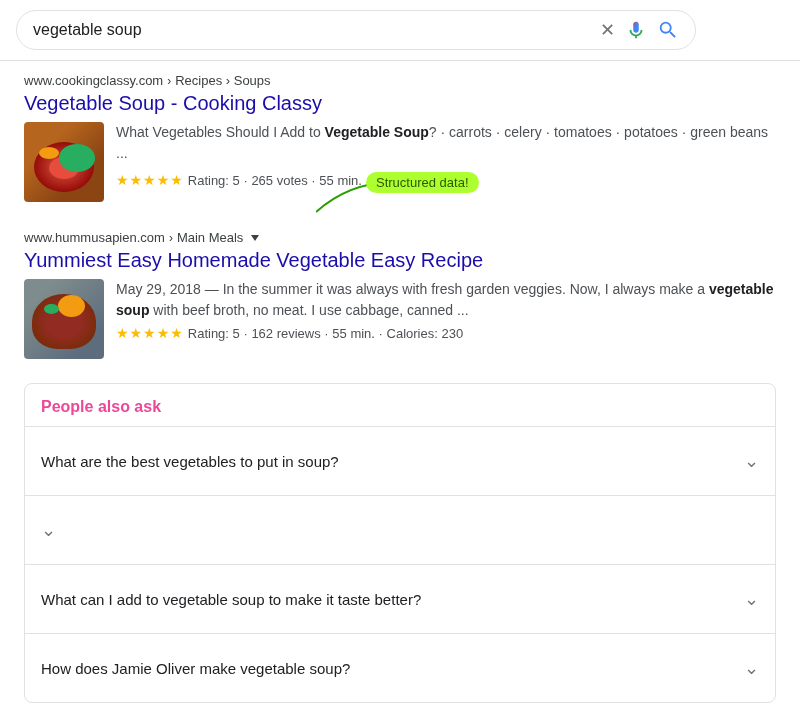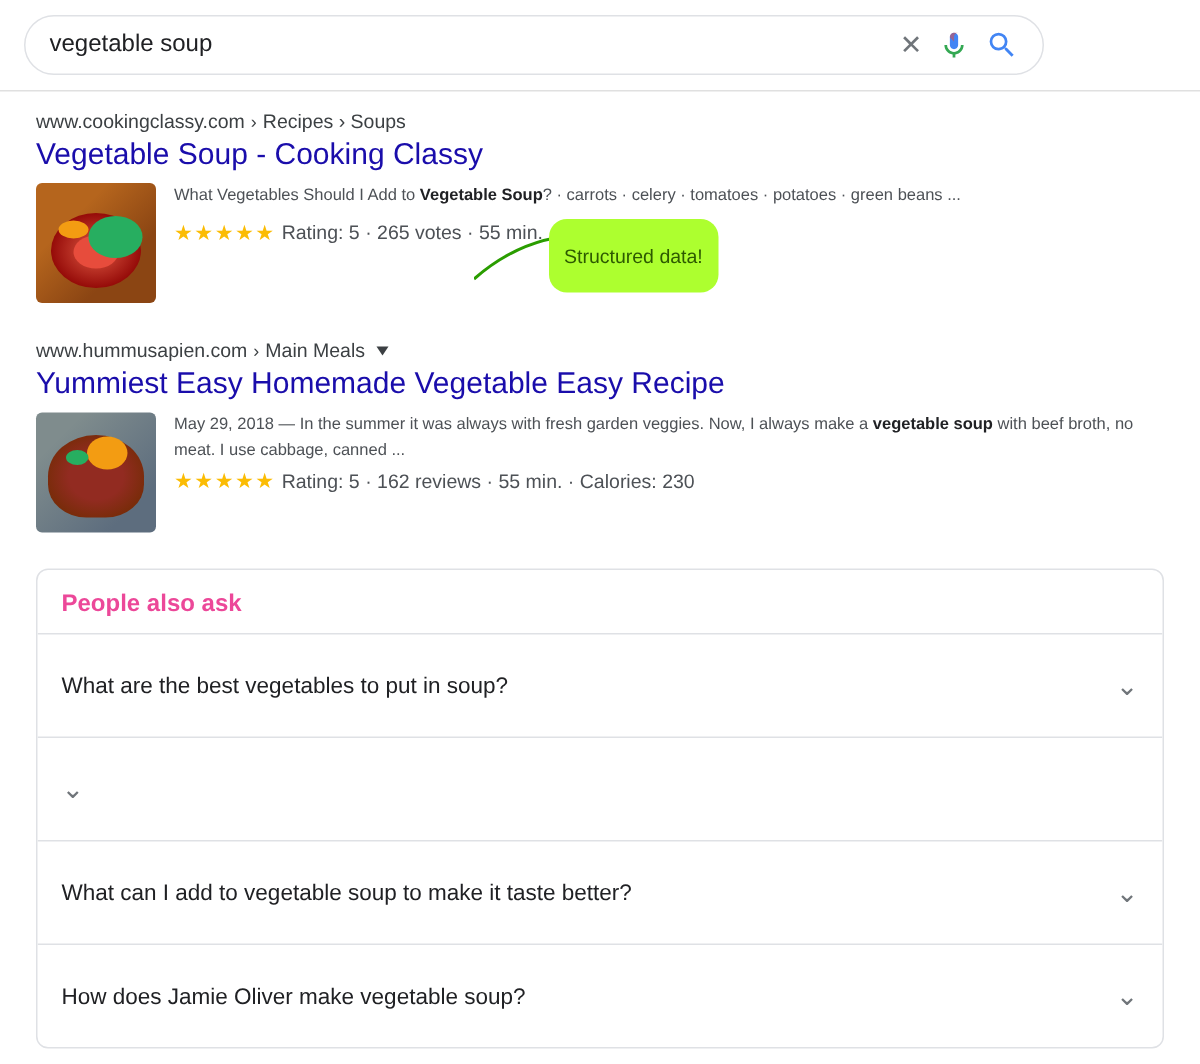--- a/index.html
+++ b/index.html
@@ -137,21 +137,21 @@
       position: absolute;
       top: 25px; left: 20px;
       width: 15px; height: 10px;
       background: #27ae60;
       border-radius: 50%;
       box-shadow: 20px -3px 0 6px #f39c12;
     }
 
     .result-text-block { flex: 1; }
     .result-snippet {
-      font-size: 11px;
+      font-size: 14px;
       color: #4d5156;
       line-height: 1.5;
       margin-bottom: 4px;
     }
     .result-snippet b { color: #202124; font-weight: bold; }
 
     
     .stars-row {
       display: flex;
       align-items: center;
@@ -169,21 +169,21 @@
     }
 
     
     .annotation-wrapper {
       position: relative;
       display: inline-block;
     }
     .structured-badge {
       background: #adff2f;
       border-radius: 12px;
-      padding: 17px 10px;
+      padding: 3px 10px;
       font-size: 13px;
       color: #2d5a00;
       white-space: nowrap;
       margin-top: 20px;
     }
 
     
     .dropdown-arrow {
       display: inline-block;
       width: 0;

